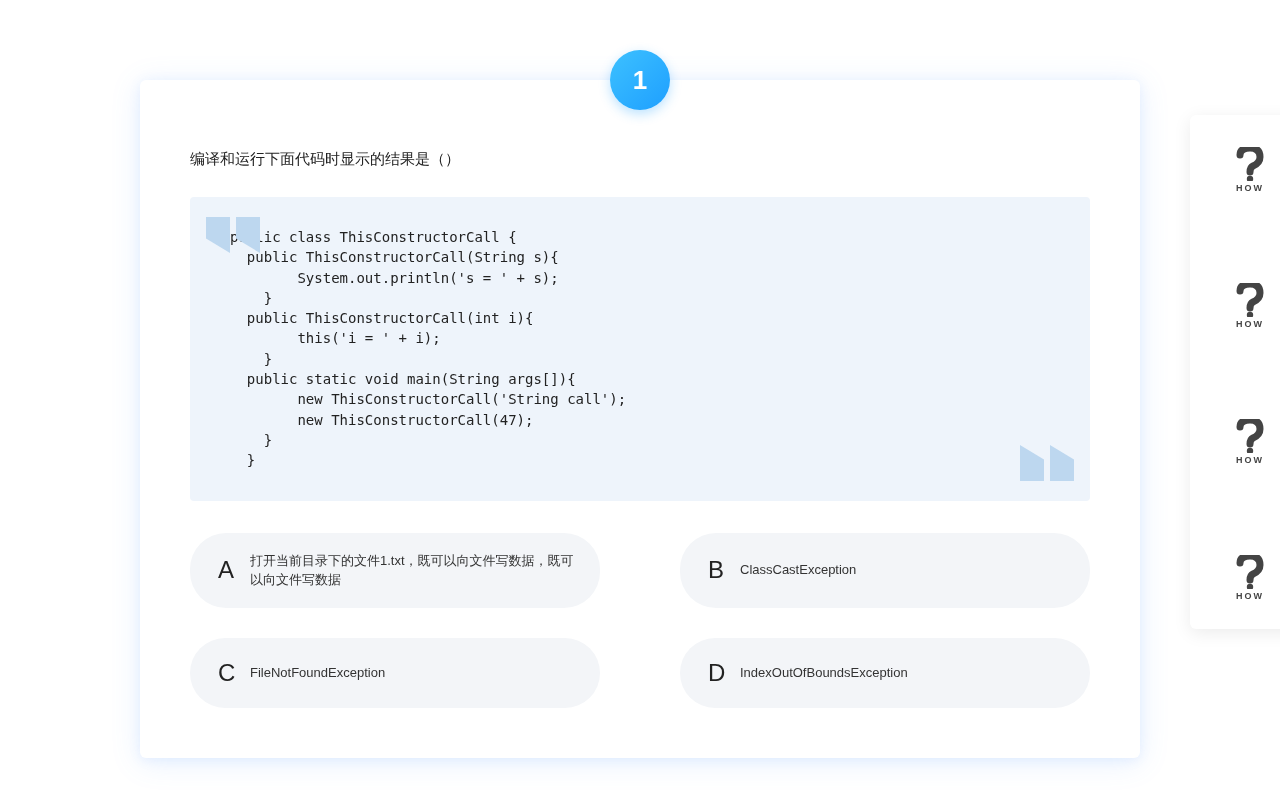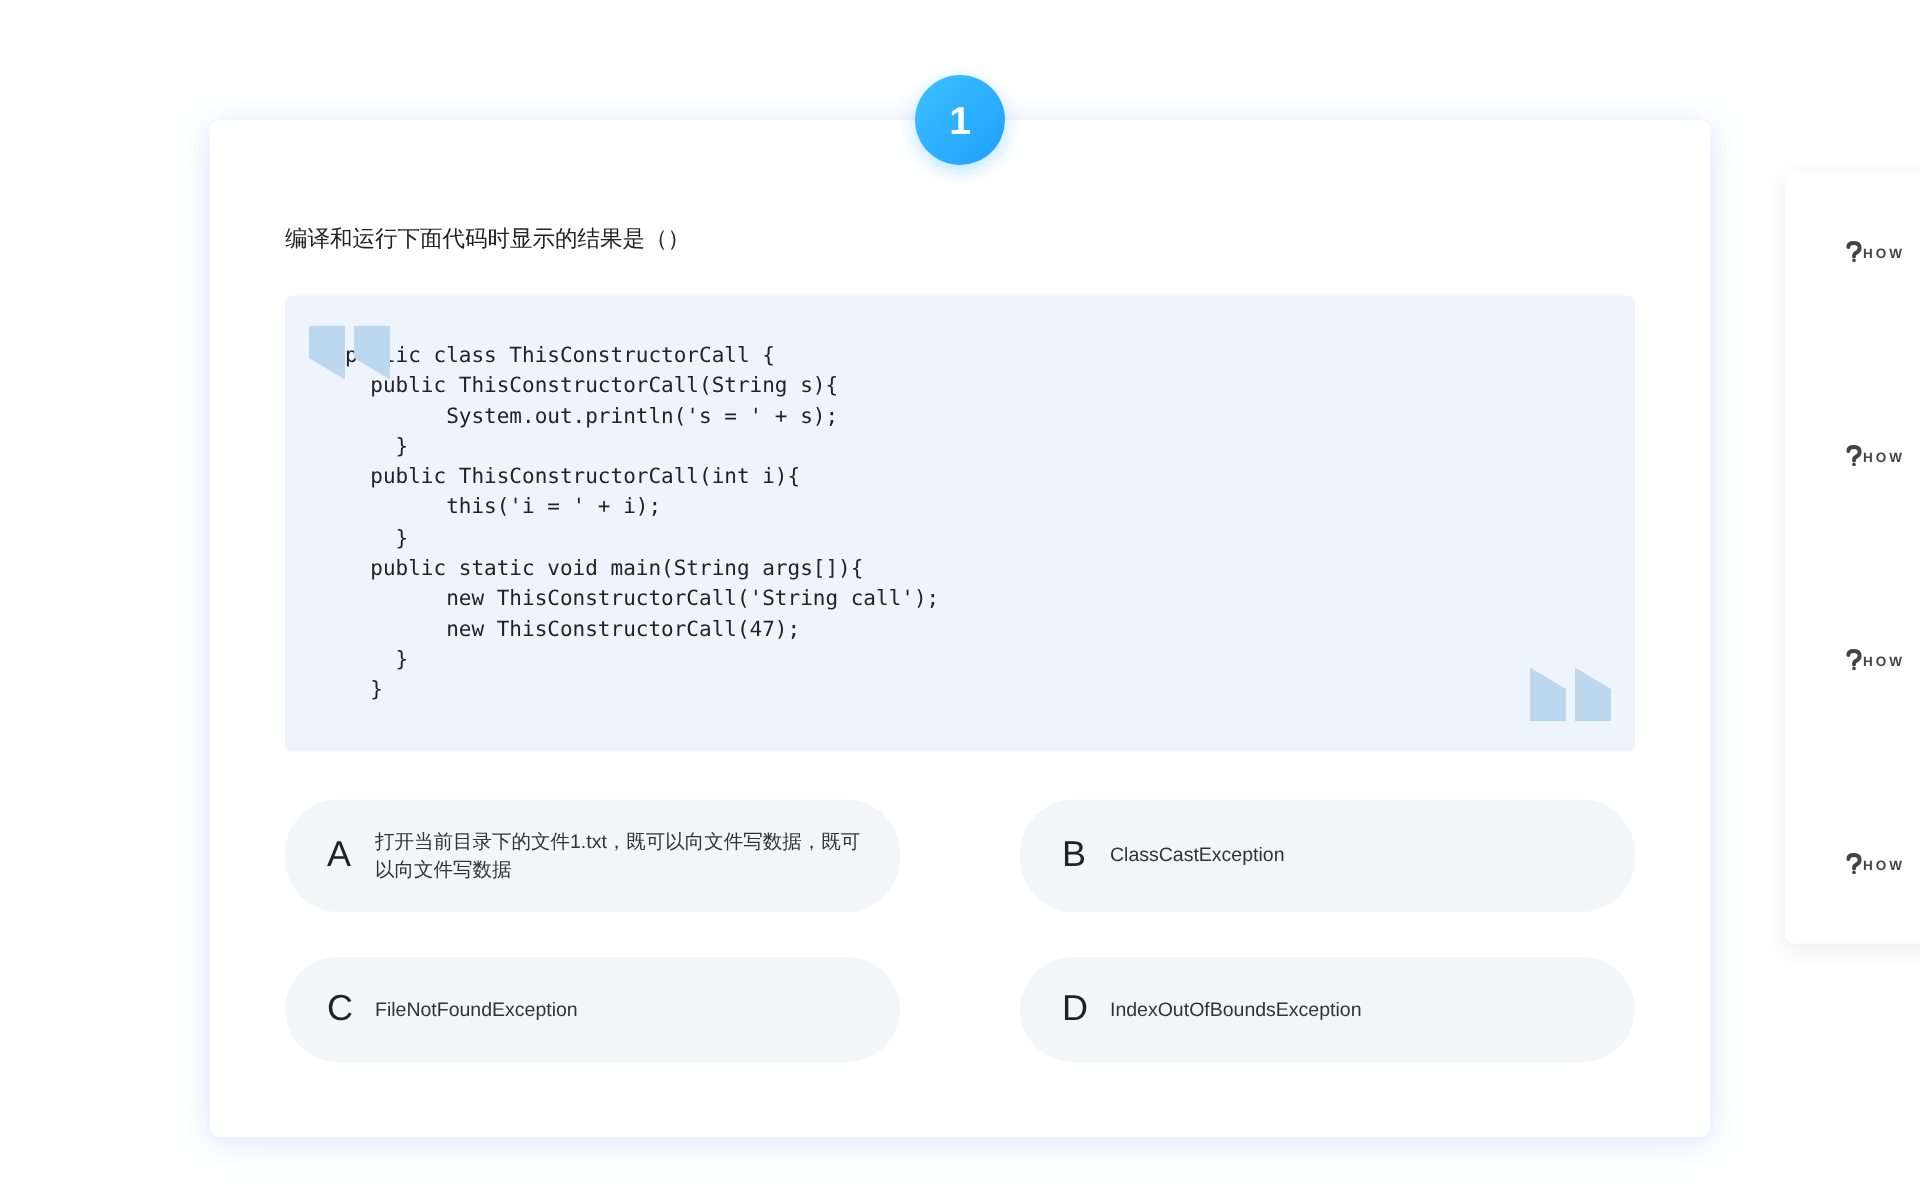--- a/index.html
+++ b/index.html
@@ -64,21 +64,21 @@
 .option .text { font-size: 13px; color: #333; line-height: 1.5; }
 .sidebar {
   position: absolute; left: 1190px; top: 115px; width: 120px;
   background: #fff; border-radius: 6px;
   padding: 28px 14px;
   box-shadow: 0 4px 18px rgba(0,0,0,0.08);
   display: flex; flex-direction: column; gap: 86px;
   align-items: center;
 }
 .how-icon {
-  width: 40px; height: 50px; display: flex; flex-direction: row;
+  width: 40px; height: 50px; display: flex; flex-direction: column;
   align-items: center; justify-content: flex-end;
 }
 .how-icon svg { display: block; }
 .how-label {
   font-size: 9px; font-weight: 800; color: #444;
   letter-spacing: 2px; margin-top: 2px;
 }
 </style>
 </head>
 <body>

